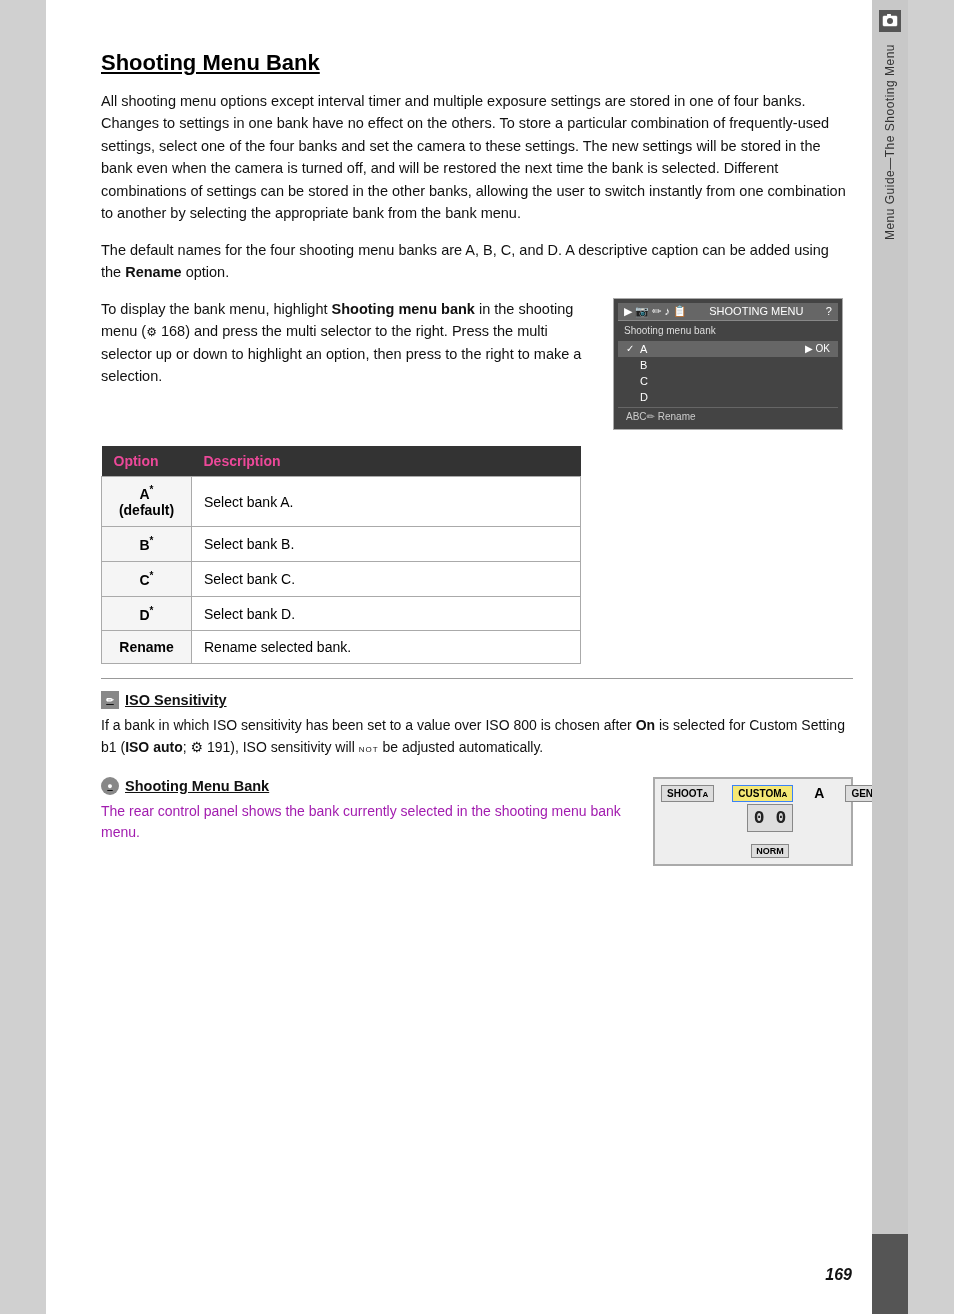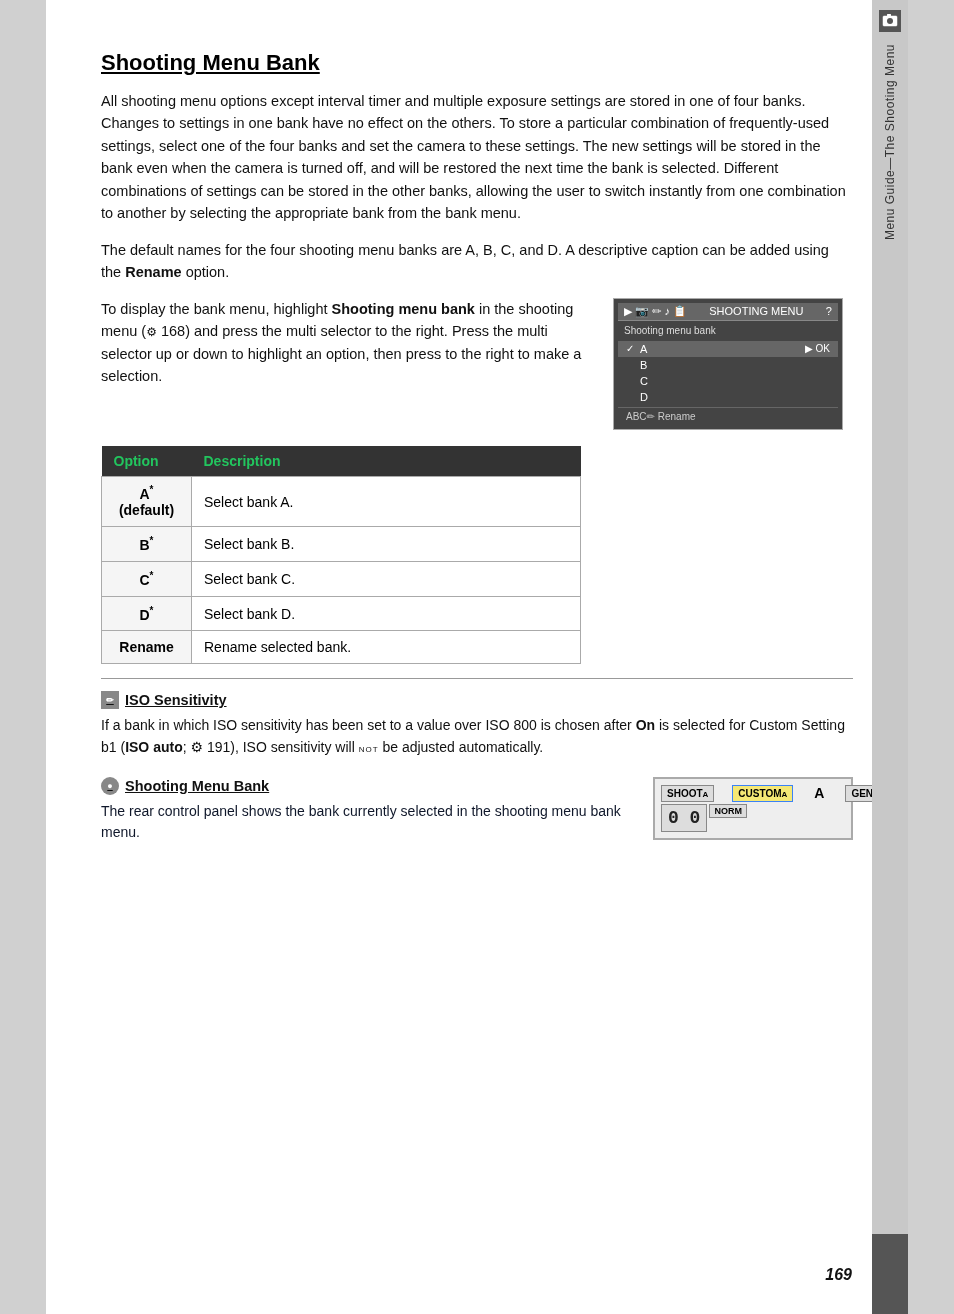--- a/index.html
+++ b/index.html
@@ -151,21 +151,21 @@
     
     .options-table {
       width: 480px;
       border-collapse: collapse;
       margin-bottom: 14px;
       font-family: Arial, sans-serif;
       font-size: 14px;
     }
     .options-table th {
       background: #333;
-      color: #22c55e;
+      color: #ec4899;
       padding: 7px 12px;
       text-align: left;
       font-weight: bold;
     }
     .options-table td {
       border: 1px solid #aaa;
       padding: 8px 12px;
       vertical-align: middle;
     }
     .options-table tr td:first-child {
@@ -249,21 +249,21 @@
       align-items: center;
       justify-content: center;
       font-size: 9px;
       color: white;
       font-weight: bold;
     }
     .smb-text {
       font-family: Arial, sans-serif;
       font-size: 14px;
       line-height: 1.55;
-      color: #0f172a;
+      color: #a21caf;
     }
     .control-panel-img {
       width: 200px;
       flex-shrink: 0;
     }
     
     .ctrl-panel {
       border: 2px solid #aaa;
       background: #eee;
       padding: 6px;
@@ -444,21 +444,21 @@
       </div>
       <div class="control-panel-img">
         <div class="ctrl-panel">
           <div style="display:flex;flex-direction:column;gap:2px;">
             <div style="display:flex;gap:18px;">
               <div class="ctrl-box">SHOOT<span style="font-size:8px;">A</span></div>
               <div class="ctrl-box highlight">CUSTOM<span style="font-size:8px;">A</span></div>
               <div style="font-size:14px;font-weight:bold;padding:0 3px;">A</div>
               <div class="ctrl-box">GEN</div>
             </div>
-            <div style="display:flex;gap:2px;align-items:flex-start;">
+            <div style="display:flex;gap:12px;align-items:center;flex-direction:column;">
               <div class="ctrl-display">
                 <span>0 0</span>
               </div>
               <div class="ctrl-small-right">
                 <div class="ctrl-small-box">NORM</div>
               </div>
             </div>
           </div>
         </div>
       </div>

